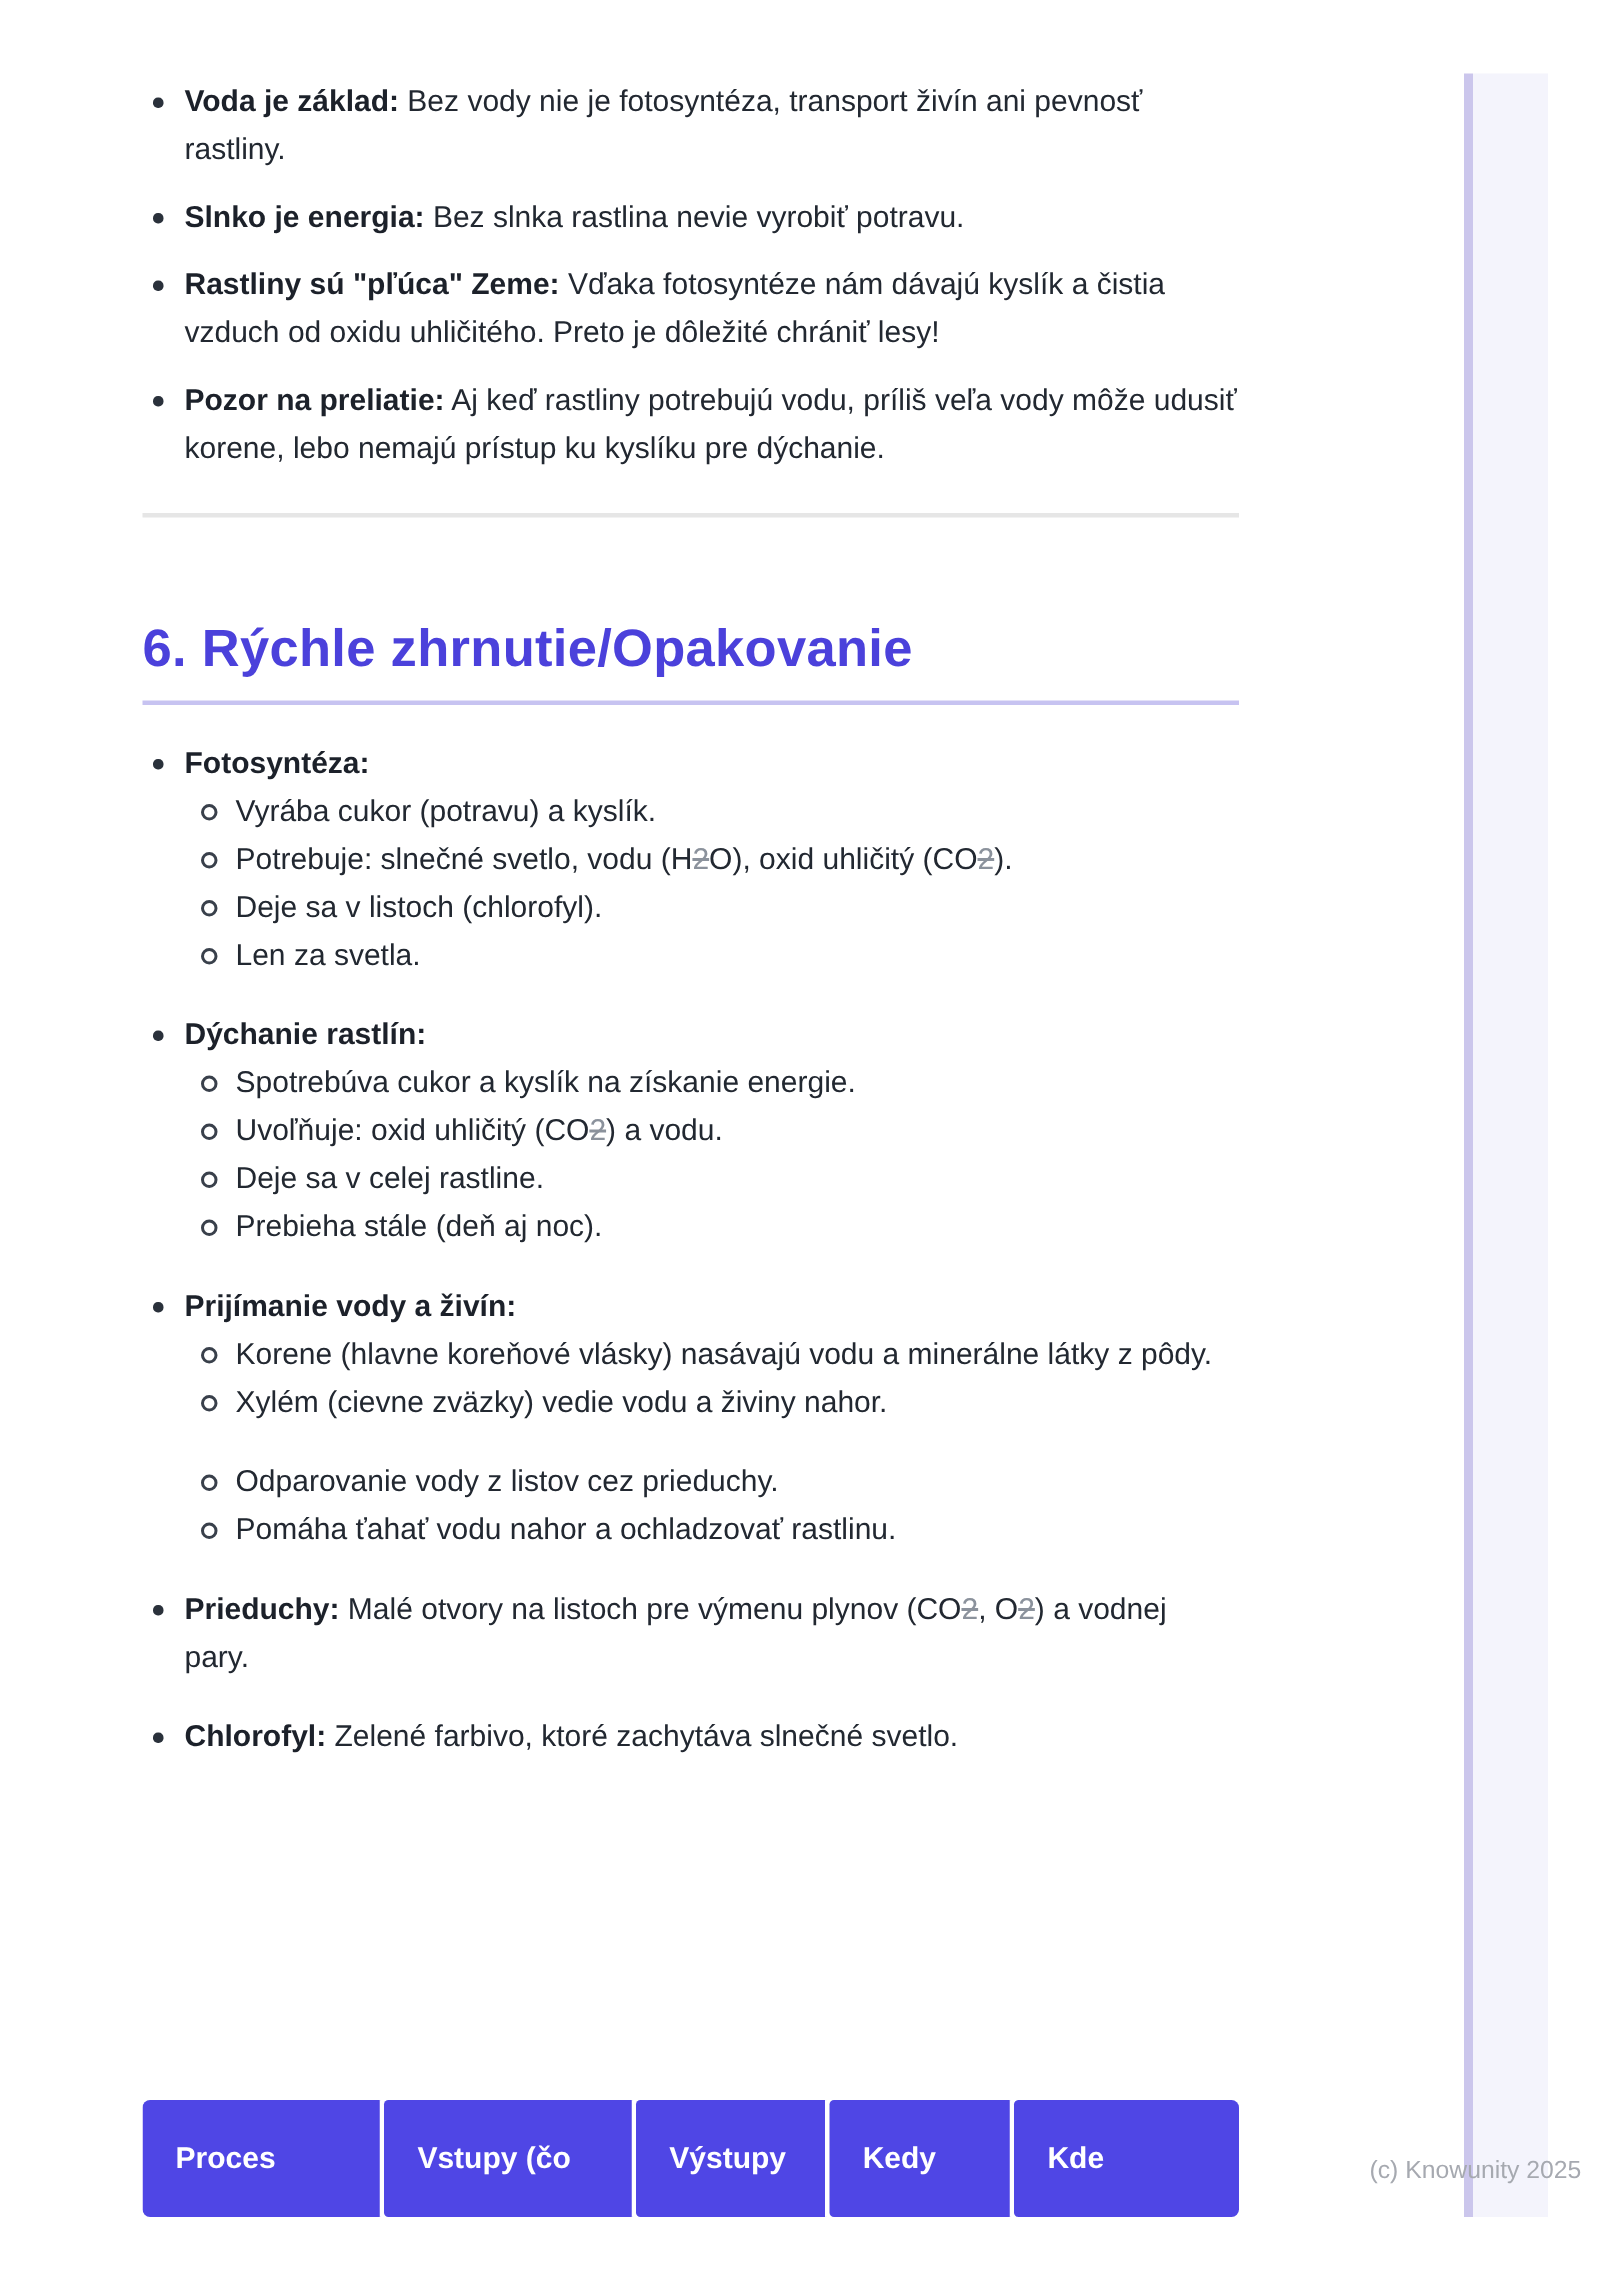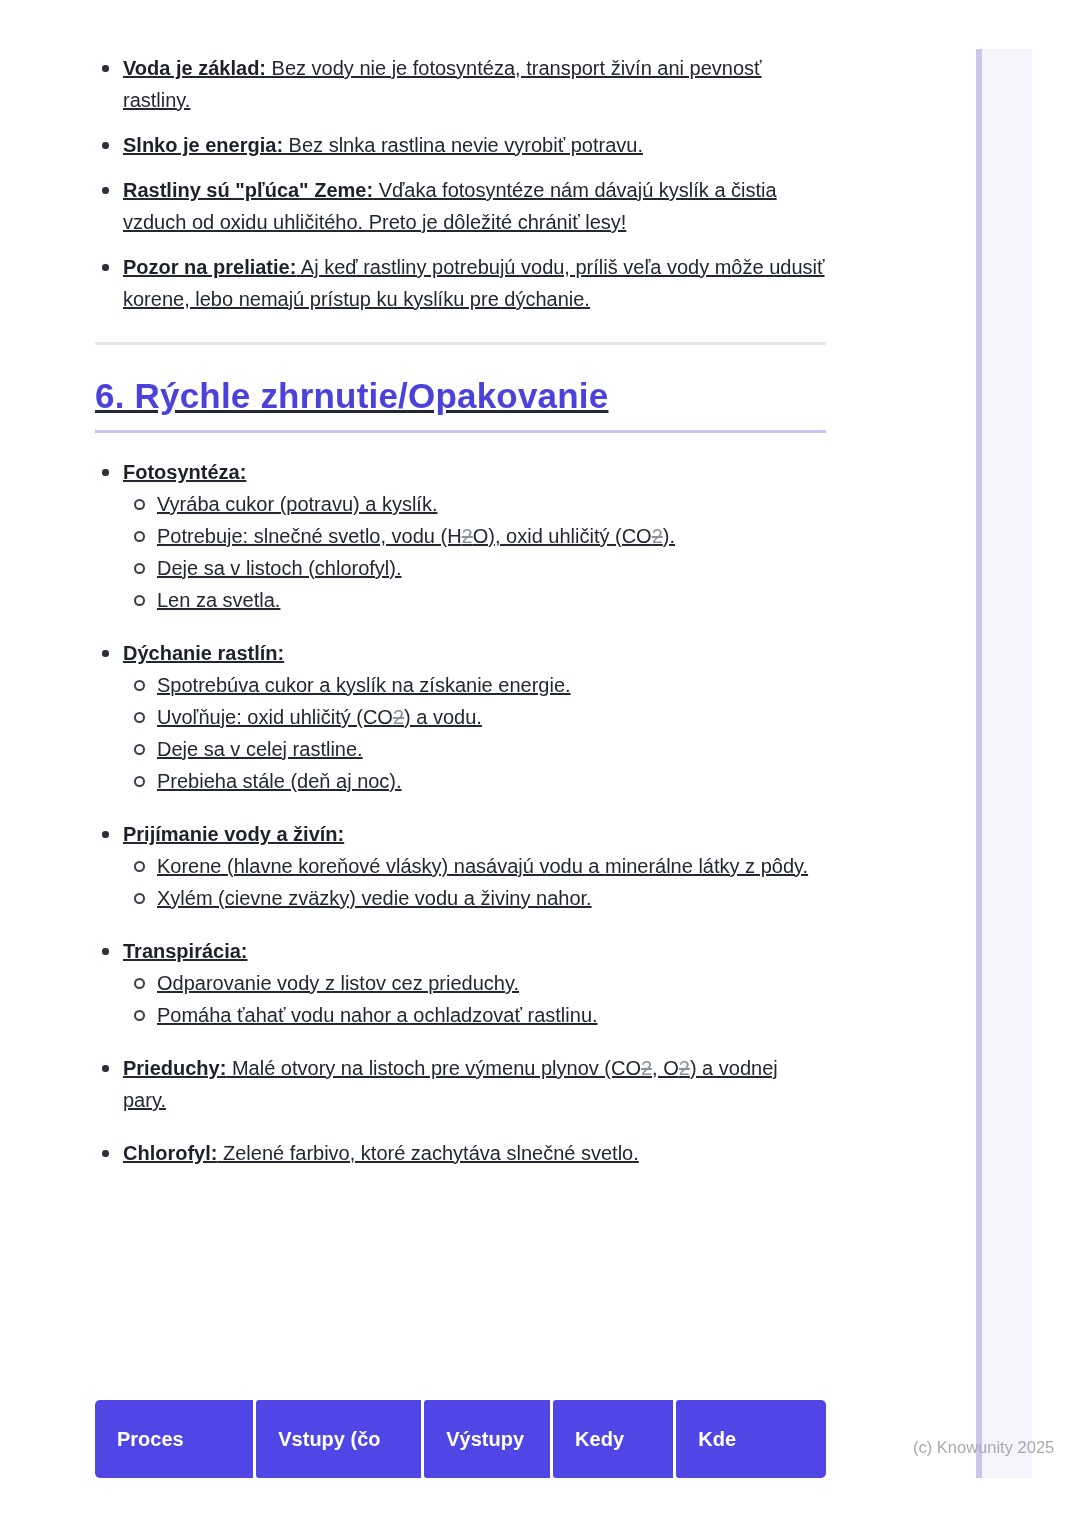--- a/index.html
+++ b/index.html
@@ -19,21 +19,20 @@
     background:#ffffff;
     font-family:"Liberation Sans", sans-serif;
     color:var(--text);
     position:relative;
     overflow:hidden;
   }
   .content{
     position:absolute;
     left:95px; top:0;
     width:731px;
-    text-decoration:underline;
   }
   
   .top-list{padding-top:52px}
   .li{
     position:relative;
     font-size:20px;
     line-height:32px;
   }
   .top-list .li{margin-bottom:13px}
   .b1{padding-left:28px}
@@ -51,21 +50,21 @@
     text-decoration:line-through;
   }
   
   .divider{
     margin-top:27px;
     height:3px;
     background:var(--divider);
     border:none;
   }
   h1{
-    margin-top:30px;
+    margin-top:67px;
     font-size:35px;
     line-height:41px;
     font-weight:700;
     color:var(--accent);
     letter-spacing:.2px;
   }
   .heading-rule{
     margin-top:14px;
     height:3px;
     background:var(--heading-underline);
@@ -175,21 +174,20 @@
         <div class="li sub"><span>Uvoľňuje: oxid uhličitý (CO</span><span class="struck">2</span><span>) a vodu.</span></div>
         <div class="li sub"><span>Deje sa v celej rastline.</span></div>
         <div class="li sub"><span>Prebieha stále (deň aj noc).</span></div>
       </div>
       <div class="group">
         <div class="li b1"><span class="bold">Prijímanie vody a živín:</span></div>
         <div class="li sub"><span>Korene (hlavne koreňové vlásky) nasávajú vodu a minerálne látky z pôdy.</span></div>
         <div class="li sub"><span>Xylém (cievne zväzky) vedie vodu a živiny nahor.</span></div>
       </div>
       <div class="group">
-        <div class="li b1"><span class="bold">Transpirácia:</span></div>
         <div class="li sub"><span>Odparovanie vody z listov cez prieduchy.</span></div>
         <div class="li sub"><span>Pomáha ťahať vodu nahor a ochladzovať rastlinu.</span></div>
       </div>
       <div class="group">
         <div class="li b1"><span class="bold">Prieduchy:</span><span> Malé otvory na listoch pre výmenu plynov (CO</span><span class="struck">2</span><span>, O</span><span class="struck">2</span><span>) a vodnej pary.</span></div>
       </div>
       <div class="group">
         <div class="li b1"><span class="bold">Chlorofyl:</span><span> Zelené farbivo, ktoré zachytáva slnečné svetlo.</span></div>
       </div>
     </div>

